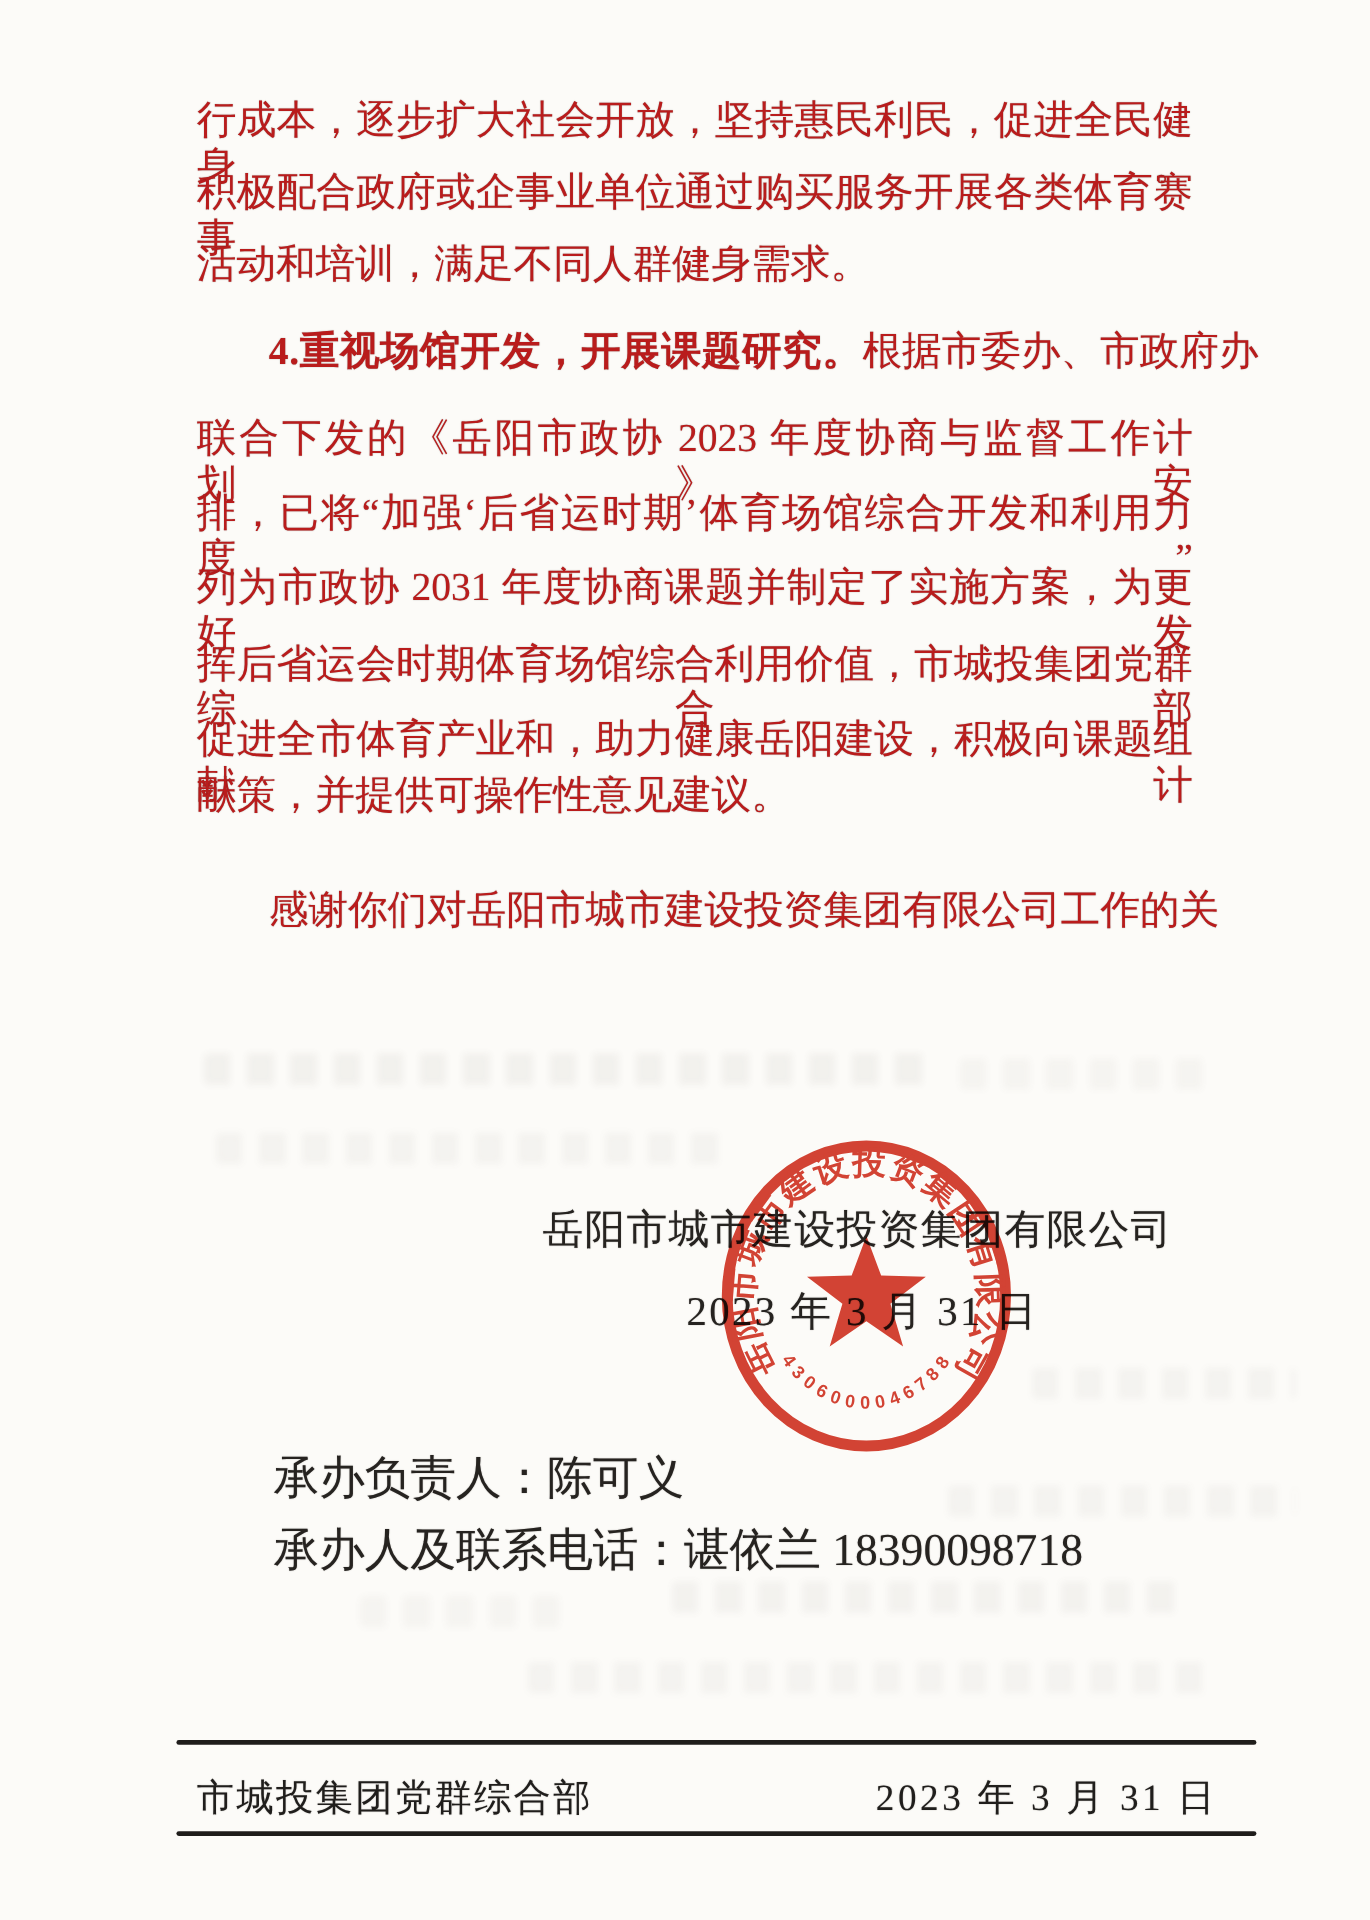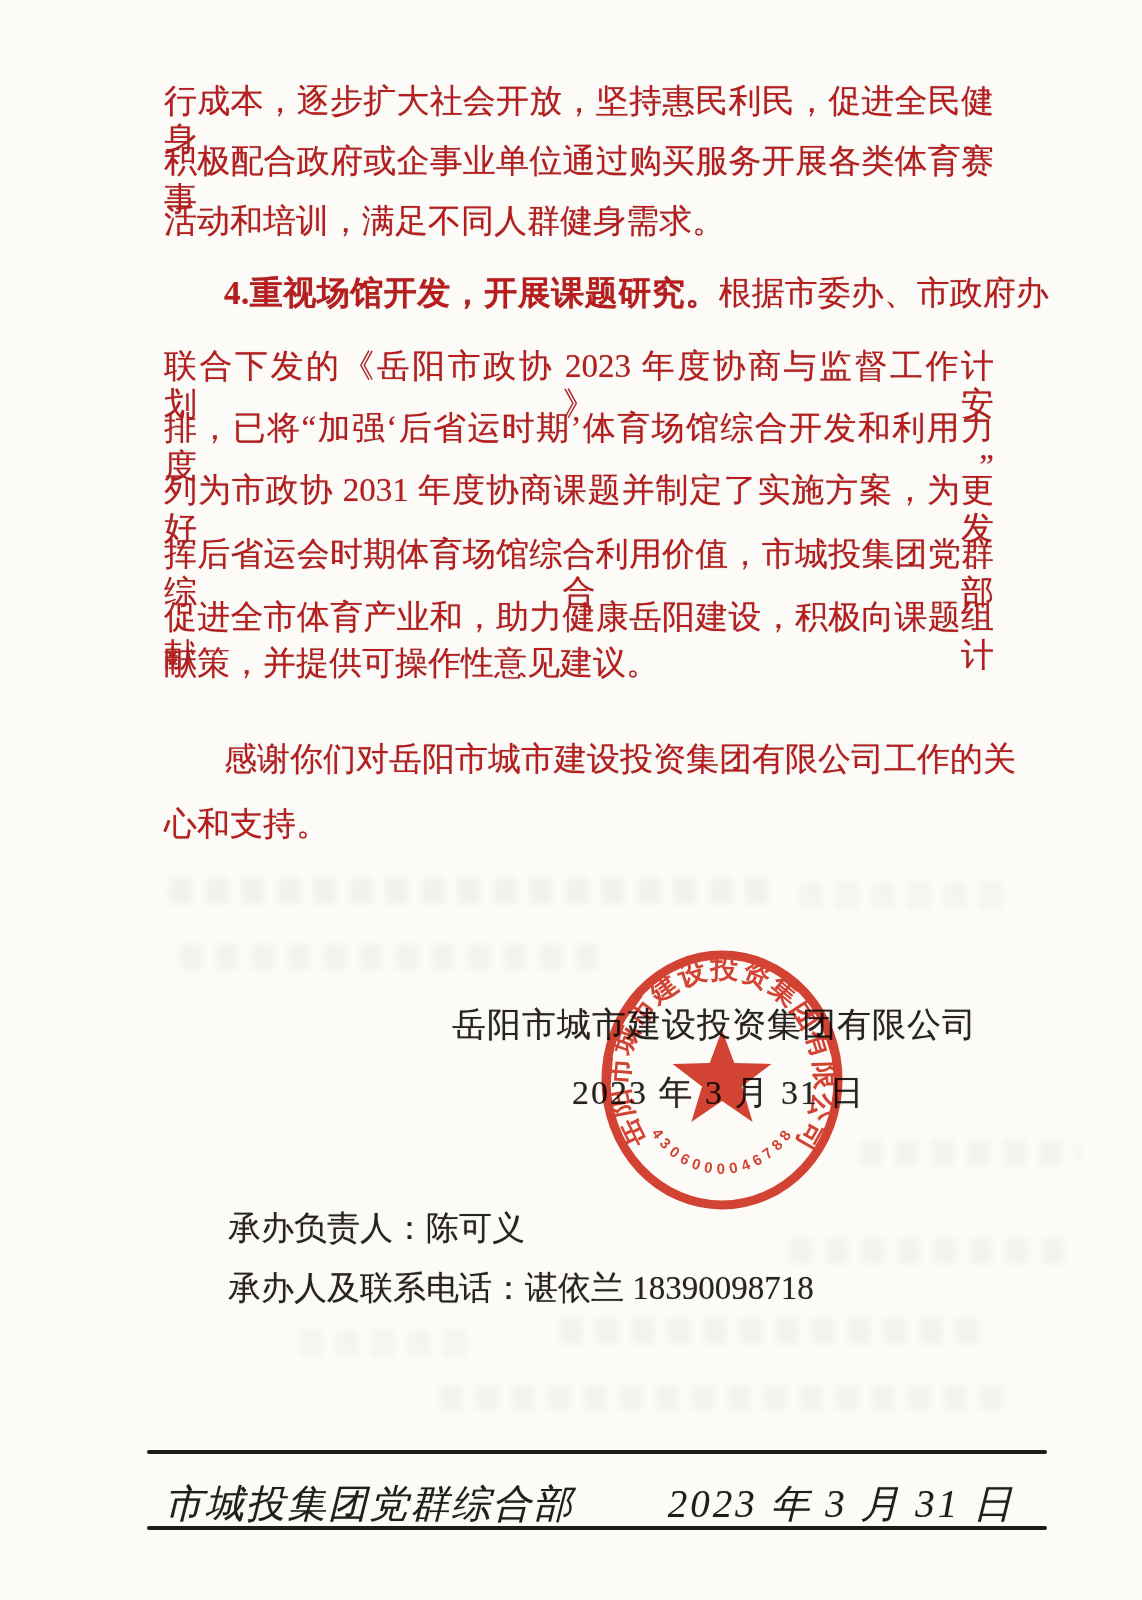--- a/index.html
+++ b/index.html
@@ -42,21 +42,21 @@
     white-space: nowrap;
     color: #262320;
     text-shadow: 0 0 1px rgba(40,36,30,.45);
   }
   .sig.company { left: 452px; top: 1002px; letter-spacing: 1px; }
   .sig.date    { left: 572px; top: 1070px; letter-spacing: 2px; }
   
   .contact {
     position: absolute;
     left: 228px;
-    font-size: 33px;
+    font-size: 38px;
     white-space: nowrap;
     color: #262320;
     text-shadow: 0 0 1px rgba(40,36,30,.45);
   }
   
   .seal {
     position: absolute;
     left: 597px;
     top: 946px;
     width: 250px;
@@ -70,25 +70,24 @@
     position: absolute;
     left: 147px;
     width: 900px;
     height: 4px;
     background: #1f1d1b;
     border-radius: 2px;
   }
   .footer-text {
     position: absolute;
     top: 1477px;
-    font-size: 39px;
+    font-size: 31px;
     white-space: nowrap;
     color: #201e1c;
     text-shadow: 0 0 1px rgba(40,36,30,.4);
-    font-style: italic;
   }
   .footer-dept { left: 164px; letter-spacing: 2px; }
   .footer-date { right: 127px; letter-spacing: 3px; }
   
   .smudge {
     position: absolute;
     height: 26px;
     background: repeating-linear-gradient(90deg,
       rgba(110,105,98,.16) 0 22px, rgba(110,105,98,0) 22px 36px);
     filter: blur(3px);
@@ -118,21 +117,20 @@
     <span class="bold-run">4.重视场馆开发，开展课题研究。</span><span>根据市委办、市政府办</span>
   </div>
   <div class="line fill" style="top:347px">联合下发的《岳阳市政协 2023 年度协商与监督工作计划》安</div>
   <div class="line fill" style="top:409px">排，已将“加强‘后省运时期’体育场馆综合开发和利用力度”</div>
   <div class="line fill" style="top:471px">列为市政协 2031 年度协商课题并制定了实施方案，为更好发</div>
   <div class="line fill" style="top:535px">挥后省运会时期体育场馆综合利用价值，市城投集团党群综合部</div>
   <div class="line fill" style="top:598px">促进全市体育产业和，助力健康岳阳建设，积极向课题组献计</div>
   <div class="line" style="top:644px">献策，并提供可操作性意见建议。</div>
 
   <div class="line indent" style="top:740px">感谢你们对岳阳市城市建设投资集团有限公司工作的关</div>
-  <div class="line" style="top:805px">心和支持。</div>
 
   <div class="sig company">岳阳市城市建设投资集团有限公司</div>
   <div class="sig date">2023 年 3 月 31 日</div>
 
   <div class="seal">
     <svg viewBox="0 0 250 268" xmlns="http://www.w3.org/2000/svg">
       <defs>
         <path id="ringArc" d="M 50.9 196.8 A 94 102 0 1 1 199.1 196.8" fill="none"></path>
         <path id="codeArc" d="M 52.1 183.8 A 86 94 0 0 0 197.9 183.8" fill="none"></path>
       </defs>

